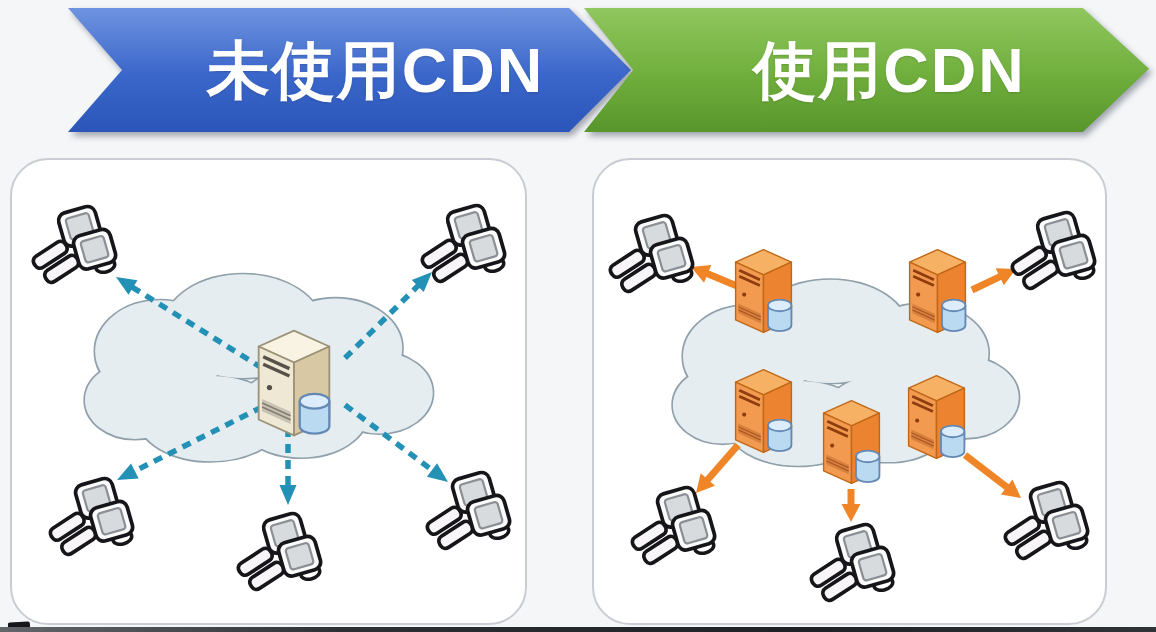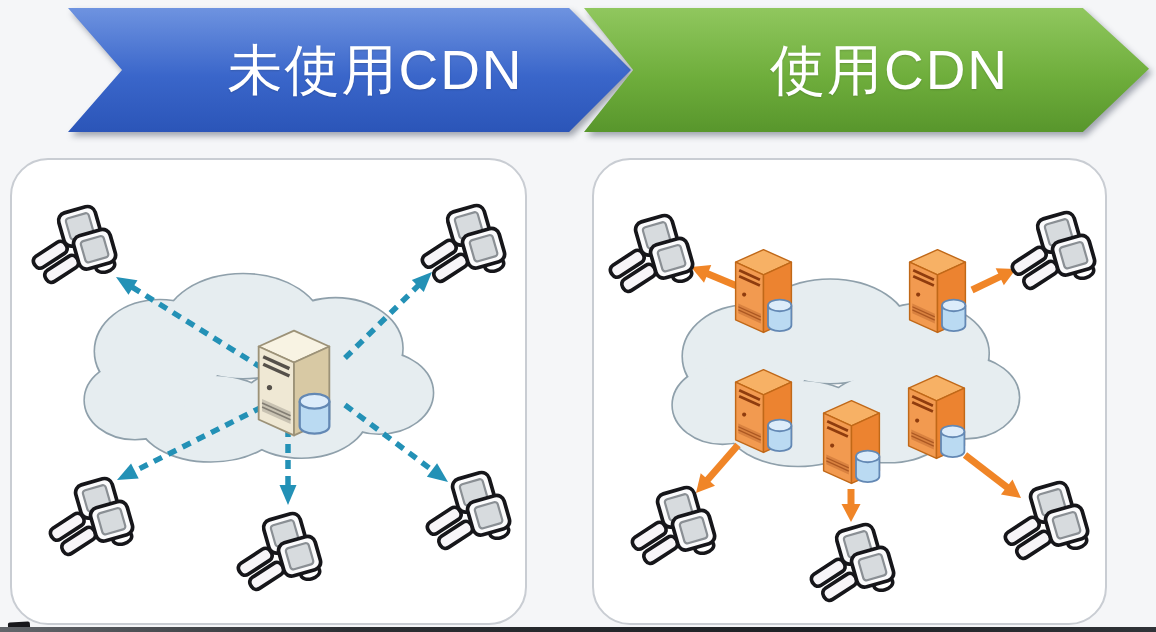--- a/index.html
+++ b/index.html
@@ -18,21 +18,21 @@
   }
   .banner-blue{
     background:linear-gradient(180deg,var(--banner-blue-top),var(--banner-blue-mid) 55%,var(--banner-blue-bottom));
     clip-path:polygon(0 0,89% 0,100% 50%,89% 100%,0 100%,9.6% 50%);
   }
   .banner-green{
     background:linear-gradient(180deg,var(--banner-green-top),var(--banner-green-mid) 55%,var(--banner-green-bottom));
     clip-path:polygon(0 0,88.3% 0,100% 49%,88.3% 100%,0 100%,8.7% 50%);
   }
   .banner-label{
-    color:#ffffff;font-size:55px;font-weight:normal;letter-spacing:2px;line-height:1;
+    color:#ffffff;font-size:63px;font-weight:bold;letter-spacing:2px;line-height:1;
     text-shadow:0 1px 2px rgba(0,0,0,.15);white-space:nowrap;
   }
   .banner-blue .banner-label{transform:translateX(26px);}
   .banner-green .banner-label{transform:translateX(4px);margin-left:38px;}
   
   .panel{
     position:absolute;background:var(--panel-bg,#fff);
     border:2px solid var(--panel-border,#c9cdd3);
     border-radius:38px;box-sizing:border-box;
   }

